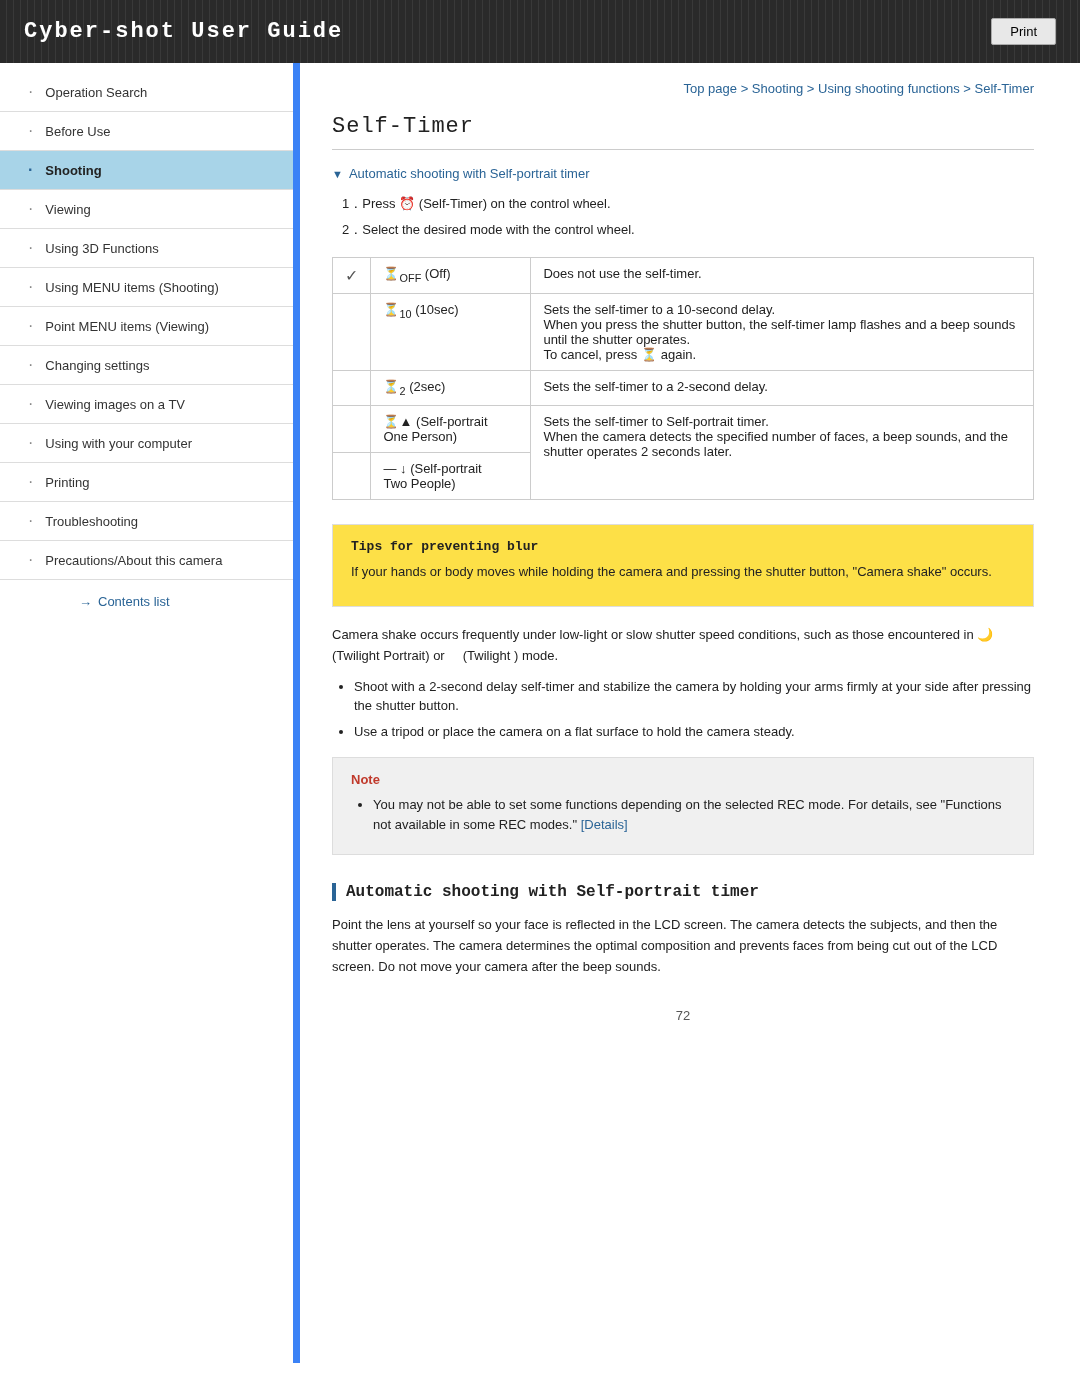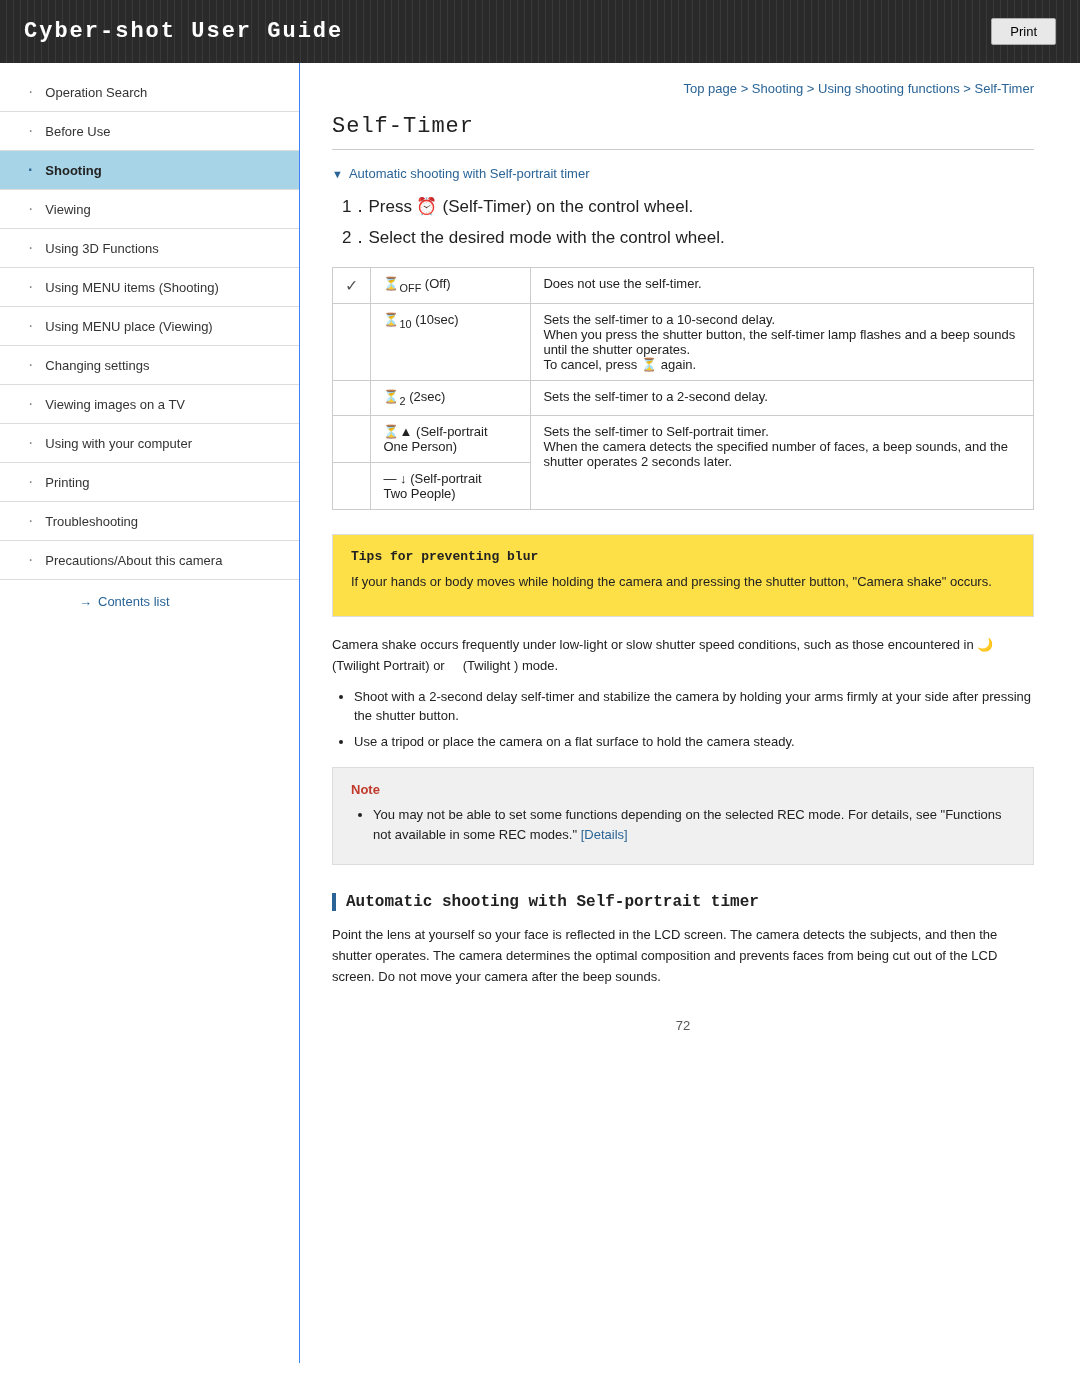--- a/index.html
+++ b/index.html
@@ -46,21 +46,21 @@
     
     .layout {
       display: flex;
       min-height: 1300px;
     }
 
     
     .sidebar {
       width: 300px;
       min-width: 300px;
-      border-right: 1px solid #3b82f6;
+      border-right: 7px solid #3b82f6;
       padding-top: 10px;
       background: #fff;
     }
     .sidebar-item {
       padding: 10px 20px 10px 28px;
       border-bottom: 1px solid #ddd;
       cursor: pointer;
       font-size: 13px;
       color: #333;
       display: flex;
@@ -142,21 +142,21 @@
       font-size: 11px;
     }
 
     
     .steps {
       margin-bottom: 18px;
       padding-left: 10px;
     }
     .step {
       margin-bottom: 8px;
-      font-size: 17px;
+      font-size: 13px;
     }
 
     
     .timer-table {
       width: 100%;
       border-collapse: collapse;
       margin-bottom: 24px;
       font-size: 13px;
     }
     .timer-table td {
@@ -275,21 +275,21 @@
     <div class="sidebar-item">
       <span>Viewing</span>
     </div>
     <div class="sidebar-item">
       <span>Using 3D Functions</span>
     </div>
     <div class="sidebar-item">
       <span>Using MENU items (Shooting)</span>
     </div>
     <div class="sidebar-item">
-      <span>Using MENU place (Viewing)</span>
+      <span>Point MENU items (Viewing)</span>
     </div>
     <div class="sidebar-item">
       <span>Changing settings</span>
     </div>
     <div class="sidebar-item">
       <span>Viewing images on a TV</span>
     </div>
     <div class="sidebar-item">
       <span>Using with your computer</span>
     </div>

